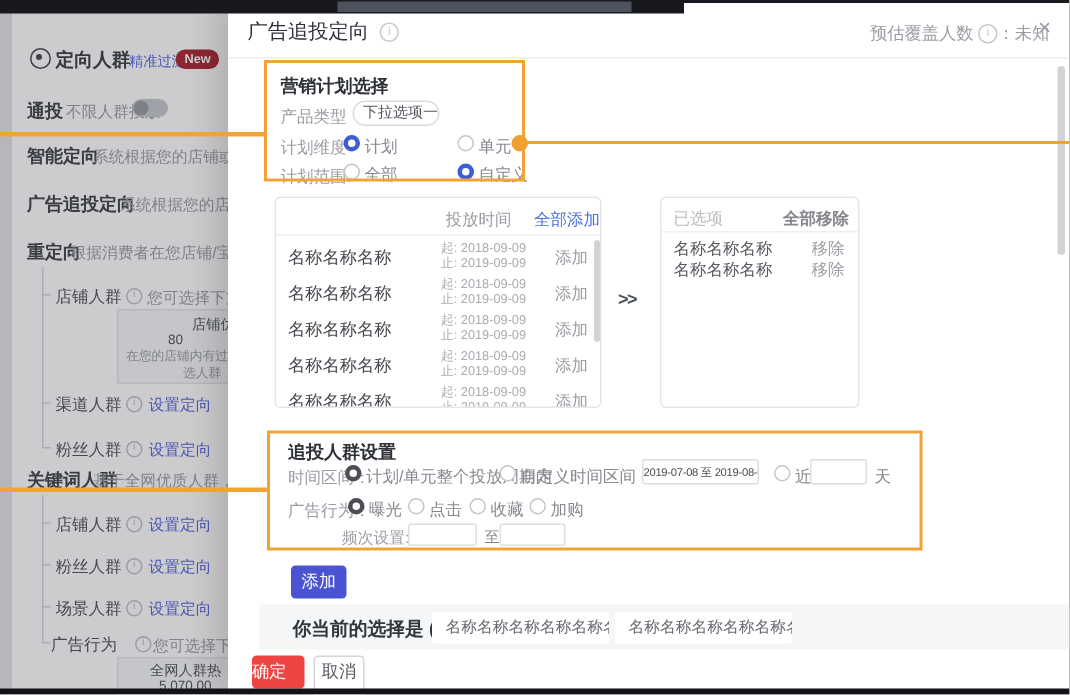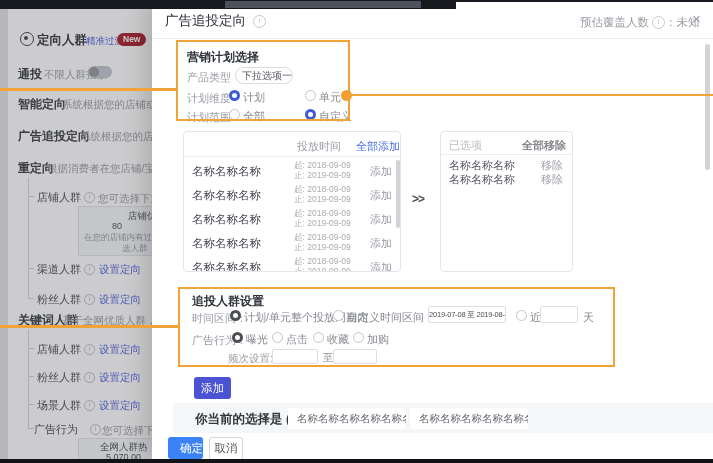--- a/index.html
+++ b/index.html
@@ -57,21 +57,21 @@
   .row-name{font-size:11.5px;color:#44474D;}
   .row-date{font-size:8.5px;color:#A9ACB1;line-height:10px;}
   .row-act{font-size:11px;color:#9A9DA3;cursor:pointer;}
   .ph-h{font-size:11px;color:#B9BBC0;}
   .rm-all{font-size:11px;color:#85878C;cursor:pointer;font-weight:bold;}
   .sel-name{font-size:11px;color:#55585E;}
   .transfer{font-size:12px;font-weight:bold;color:#4A4E55;letter-spacing:-1px;}
   .inpt{box-sizing:border-box;border:1px solid #DCDEE1;border-radius:2px;background:#fff;}
   .datefield{font-size:7.5px;color:#4A4D52;line-height:15px;text-align:center;letter-spacing:-0.2px;}
   .btn-ind{background:#4A54D2;color:#fff;font-size:11.5px;text-align:center;border-radius:3px;cursor:pointer;}
-  .btn-blue{background:#3b82f6;color:#fff;font-size:11.5px;text-align:right;border-radius:3px;cursor:pointer;}
+  .btn-blue{background:#ef4444;color:#fff;font-size:11.5px;text-align:left;border-radius:3px;cursor:pointer;}
   .btn-ghost{background:#fff;color:#55585E;font-size:11.5px;text-align:center;border-radius:3px;
              border:1px solid #D4D6DA;box-sizing:border-box;cursor:pointer;}
   .selrow{background:#F5F6F8;}
   .sel-lbl{font-size:12.5px;font-weight:bold;color:#33373D;}
   .tag{background:#fff;border-radius:2px;font-size:10.5px;color:#66696F;line-height:21px;padding:0 22px 0 9px;}
   .tag .x{position:absolute;right:7px;top:0;color:#A0A3A8;font-size:11px;}
   .scroll{background:#D2D3D7;border-radius:3px;}
   
   .topline{left:0;top:0;width:713px;height:2px;background:#17191E;z-index:20;}
   .topbar{left:0;top:0;width:456px;height:9px;background:#17191E;z-index:21;}

